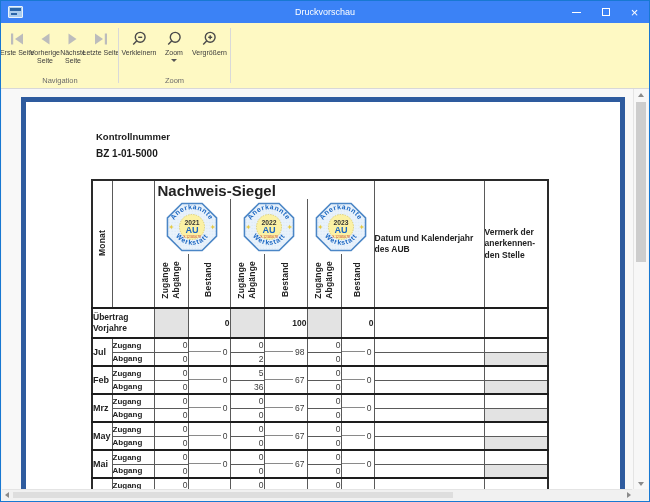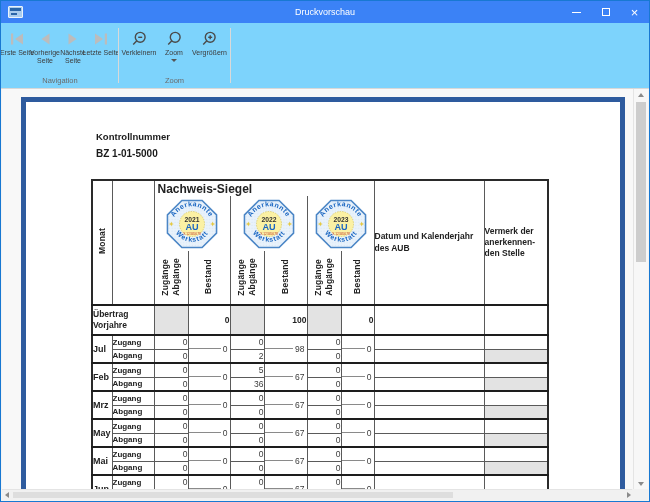--- a/index.html
+++ b/index.html
@@ -13,21 +13,21 @@
   .app-icon::before{content:"";position:absolute;left:1px;right:1px;top:1px;height:3px;background:#2b66a8}
   .app-icon::after{content:"";position:absolute;left:2px;bottom:2px;width:6px;height:2px;background:#2b66a8}
   .window-title{position:absolute;left:0;right:0;text-align:center;color:#fff;font-size:9px;pointer-events:none}
   .win-controls{margin-left:auto;display:flex;height:100%}
   .win-btn{width:29px;height:100%;display:flex;align-items:center;justify-content:center}
   .glyph-min{width:9px;height:1px;background:#fff;display:block}
   .glyph-max{width:8px;height:8px;border:1px solid #fff;display:block}
   .glyph-close{color:#fff;font-size:13px;line-height:1}
 
   
-  .ribbon{position:absolute;top:22px;left:0;right:0;height:66px;background:#7dd3fc;border-bottom:1px solid #d8d8d8}
+  .ribbon{position:absolute;top:22px;left:0;right:0;height:66px;background:#fef9c3;border-bottom:1px solid #d8d8d8}
   .rgroup{position:absolute;top:0;bottom:0}
   .rgroup .btns{display:flex;padding-top:5px}
   .rbtn{display:flex;flex-direction:column;align-items:center;padding-top:2px}
   .rbtn .ricon{height:17px;display:flex;align-items:center;justify-content:center;margin-bottom:2px}
   .rbtn .rlabel{font-size:7px;line-height:1.2;color:#3c3c3c;text-align:center;margin:0 -5px}
   .caret{width:0;height:0;border-left:3px solid transparent;border-right:3px solid transparent;border-top:3px solid #555;margin-top:2px}
   .glabel{position:absolute;bottom:3px;left:0;right:0;text-align:center;font-size:7.5px;color:#6b6b6b}
   .vsep{position:absolute;top:5px;bottom:5px;width:1px;background:#d9d9d9}
   .w28{width:28px}.w40{width:40px}.w30{width:30px}.w41{width:41px}
 
@@ -37,21 +37,21 @@
   .doc-abs{position:absolute;color:#1a1a1a}
   .kn-label{left:70px;top:29px;font-weight:bold;font-size:9.5px}
   .kn-value{left:70px;top:46px;font-weight:bold;font-size:10px}
   .doc-title{left:212px;top:29px;font-weight:bold;font-size:9.5px;line-height:15px}
 
   
   table.doc{position:absolute;left:65px;top:77px;border-collapse:collapse;table-layout:fixed;width:456px;font-size:8.5px;color:#222;background:#fff}
   table.doc{border:2px solid #2a2a2a}
   table.doc td{border:1px solid #5a5a5a;padding:0;overflow:hidden;vertical-align:middle}
   tr.r-title{height:15px}
-  tr.r-title td.ns-title{border-bottom:none;font-weight:bold;font-size:12px;padding:1px 0 0 3px;vertical-align:top}
+  tr.r-title td.ns-title{border-bottom:none;font-weight:bold;font-size:15px;padding:1px 0 0 3px;vertical-align:top}
   tr.r-seal{height:55px}
   tr.r-seal td{border-top:none;border-bottom:none;text-align:center}
   tr.r-rot{height:54px}
   tr.r-rot td{border-top:none;text-align:center;vertical-align:middle}
   td.monat-h{vertical-align:bottom;text-align:center;padding-bottom:3px}
   td.datum-h,td.vermerk-h{vertical-align:top;text-align:left;font-weight:bold;font-size:8.5px;line-height:1.3;padding:2px 3px}
   .rot{writing-mode:vertical-rl;transform:rotate(180deg);display:inline-block;font-weight:bold;font-size:8.5px;line-height:1.3;letter-spacing:.2px}
   .rot .l{display:block}
   tr.r-ueb{height:30px}
   tr.r-ueb td{border-top:2px solid #1d1d1d;border-bottom:2px solid #1d1d1d}

